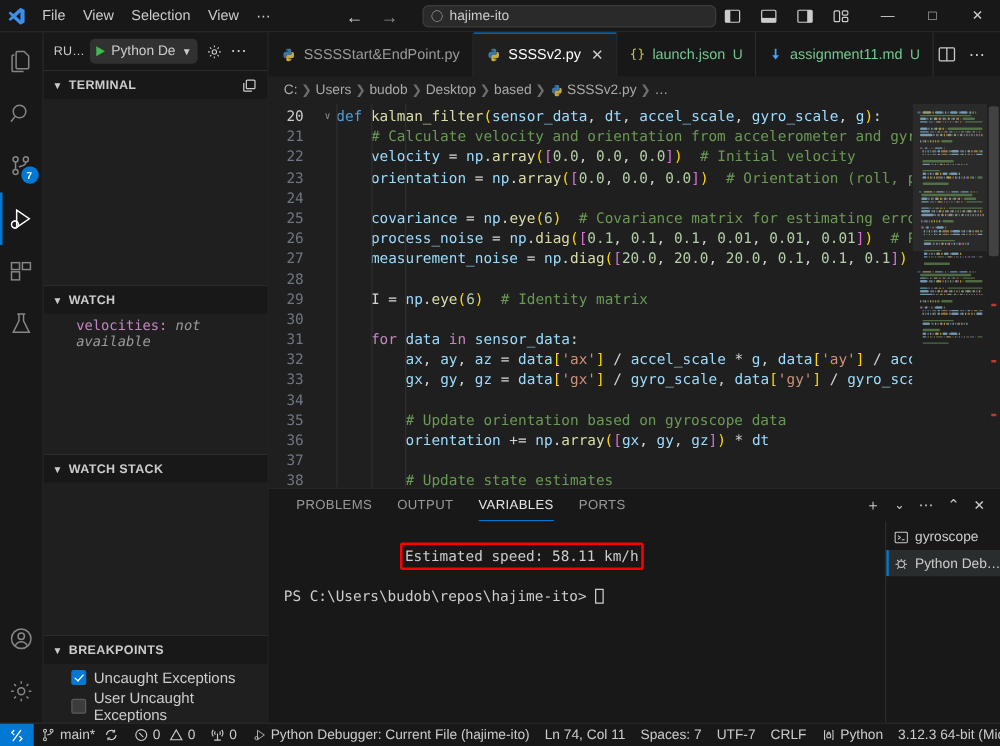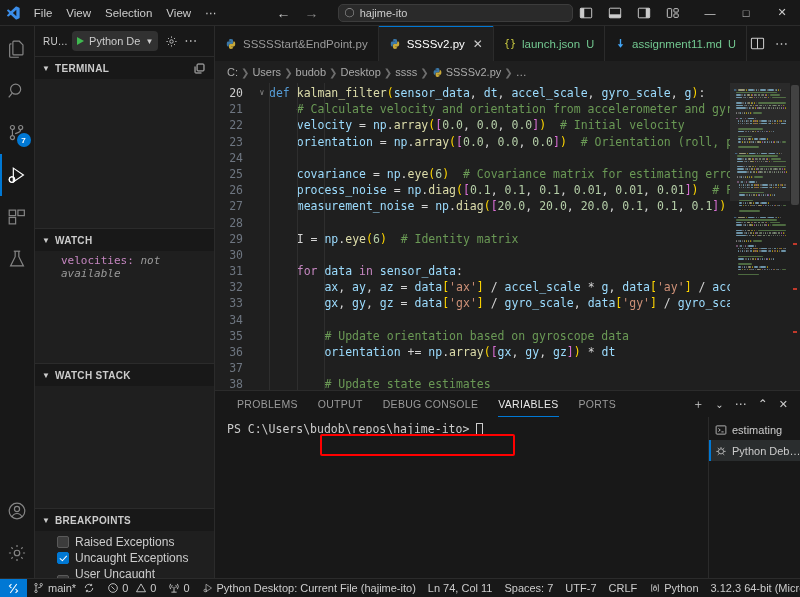--- a/index.html
+++ b/index.html
@@ -436,24 +436,20 @@
         </div>
         <div class="sec-body"></div>
       </div>
 
       <div class="sec" style="flex:0 0 70px;">
         <div class="sec-head">
           <span class="sec-chev">▼</span>
           <span class="sec-label">BREAKPOINTS</span>
         </div>
         <div class="sec-body" style="padding-top:3px;">
-          <div class="bp-row">
-            <span class="cbox"></span>
-            <span>Raised Exceptions</span>
-          </div>
           <div class="bp-row">
             <span class="cbox checked"></span>
             <span>Uncaught Exceptions</span>
           </div>
           <div class="bp-row">
             <span class="cbox"></span>
             <span>User Uncaught Exceptions</span>
           </div>
         </div>
       </div>
@@ -517,21 +513,21 @@
 
       <div class="breadcrumb">
         <span class="bc-item">C:</span>
         <span class="bc-sep">❯</span>
         <span class="bc-item">Users</span>
         <span class="bc-sep">❯</span>
         <span class="bc-item">budob</span>
         <span class="bc-sep">❯</span>
         <span class="bc-item">Desktop</span>
         <span class="bc-sep">❯</span>
-        <span class="bc-item">ssss</span>
+        <span class="bc-item">based</span>
         <span class="bc-sep">❯</span>
         <span class="bc-icon">
           <svg width="11" height="11" viewBox="0 0 24 24">
               <path fill="#3b78a8" d="M11.9 2c-2.3 0-4.1.5-4.1 2.3v2.2h4.3v.6H6.3S3.5 6.8 3.5 11.9c0 5.1 2.4 4.9 2.4 4.9h1.6v-2.4s-.1-2.4 2.3-2.4h4c2.2 0 2.2-2.2 2.2-2.2V4.3S16.3 2 11.9 2zM9.5 3.4a.8.8 0 1 1 0 1.6.8.8 0 0 1 0-1.6z"></path>
               <path fill="#c8a93a" d="M12.1 22c2.3 0 4.1-.5 4.1-2.3v-2.2h-4.3v-.6h5.8s2.8.3 2.8-4.8c0-5.1-2.4-4.9-2.4-4.9h-1.6v2.4s.1 2.4-2.3 2.4h-4c-2.2 0-2.2 2.2-2.2 2.2v4.5S7.7 22 12.1 22zm2.4-1.4a.8.8 0 1 1 0-1.6.8.8 0 0 1 0 1.6z"></path>
             </svg>
         </span>
         <span class="bc-item">SSSSv2.py</span>
         <span class="bc-sep">❯</span>
         <span class="bc-item">…</span>
@@ -1178,43 +1174,45 @@
           <div class="ovr-mark" style="top:160px;left:3px;background:#c0392b;"></div>
           <div class="ovr-mark" style="top:205px;left:3px;background:#c0392b;"></div>
           <div class="ovr-mark" style="top:248px;left:3px;background:#c0392b;"></div>
         </div>
       </div>
 
       <div class="panel">
         <div class="panel-tabs">
           <div class="ptab">PROBLEMS</div>
           <div class="ptab">OUTPUT</div>
-          <div class="ptab">DEBUG CONSOLE</div>
           <div class="ptab active">VARIABLES</div>
           <div class="ptab">PORTS</div>
           <div class="panel-actions">
             <span class="pa-btn">＋</span>
             <span class="pa-btn" style="font-size:10px;">⌄</span>
             <span class="pa-btn">⋯</span>
             <span class="pa-btn">⌃</span>
             <span class="pa-btn" style="font-size:11px;">✕</span>
           </div>
         </div>
         <div class="panel-body">
           <div class="term">
+            <div class="term-line">
+              <span class="term-hl" id="hl-target">Estimated speed: 58.11 km/h</span>
+            </div>
             <div class="term-line"><span>PS C:\Users\budob\repos\hajime-ito&gt; </span><span class="cursor-blk"></span></div>
             <div class="redbox" id="redbox" style="left: 104.938px; top: 17px; width: 194.938px; height: 22px; border-color: rgb(255, 0, 0);"></div>
           </div>
           <div class="term-list">
             <div class="tl-item">
               <svg viewBox="0 0 16 16" fill="none" stroke="#cccccc" stroke-width="1.1">
                   <rect x="1.5" y="2.5" width="13" height="11" rx="1"></rect>
                   <path d="M4.5 6l2.5 2-2.5 2M8.5 10.5h3"></path>
                 </svg>
-              <span>estimating</span>
+              <span>gyroscope</span>
             </div>
             <div class="tl-item active">
               <svg viewBox="0 0 16 16" fill="none" stroke="#cccccc" stroke-width="1.1">
                   <circle cx="8" cy="8.5" r="3.4"></circle>
                   <path d="M8 2.8v2M4.2 8.5h-2.4M14.2 8.5h-2.4M5.2 5.4 3.7 4M10.8 5.4 12.3 4M5.2 11.8 3.7 13.2M10.8 11.8l1.5 1.4"></path>
                 </svg>
               <span>Python Deb…</span>
             </div>
           </div>
         </div>
@@ -1256,21 +1254,21 @@
       <svg viewBox="0 0 16 16" fill="none" stroke="#cccccc" stroke-width="1.2">
           <path d="M8 6.5v7M4.5 13.5h7M3.5 2.5a6 6 0 0 0 0 7M12.5 2.5a6 6 0 0 1 0 7M5.6 4.2a3 3 0 0 0 0 3.6M10.4 4.2a3 3 0 0 1 0 3.6"></path>
         </svg>
       <span>0</span>
     </div>
     <div class="st-item">
       <svg viewBox="0 0 24 24" fill="none" stroke="#cccccc" stroke-width="1.3">
           <path d="M8 4.5 19 12 8 19.5z"></path>
           <circle cx="6.5" cy="17" r="2.6"></circle>
         </svg>
-      <span>Python Desktop: Current File (hajime-ito)</span>
+      <span>Python Debugger: Current File (hajime-ito)</span>
     </div>
     <div class="st-right">
       <div class="st-item">Ln 74, Col 11</div>
       <div class="st-item">Spaces: 7</div>
       <div class="st-item">UTF-7</div>
       <div class="st-item">CRLF</div>
       <div class="st-item">
         <svg viewBox="0 0 16 16" fill="none" stroke="#cccccc" stroke-width="1.1">
             <path d="M4.5 3.5h-1v9h1M11.5 3.5h1v9h-1"></path>
             <rect x="6" y="7" width="4" height="4" rx=".6"></rect>

